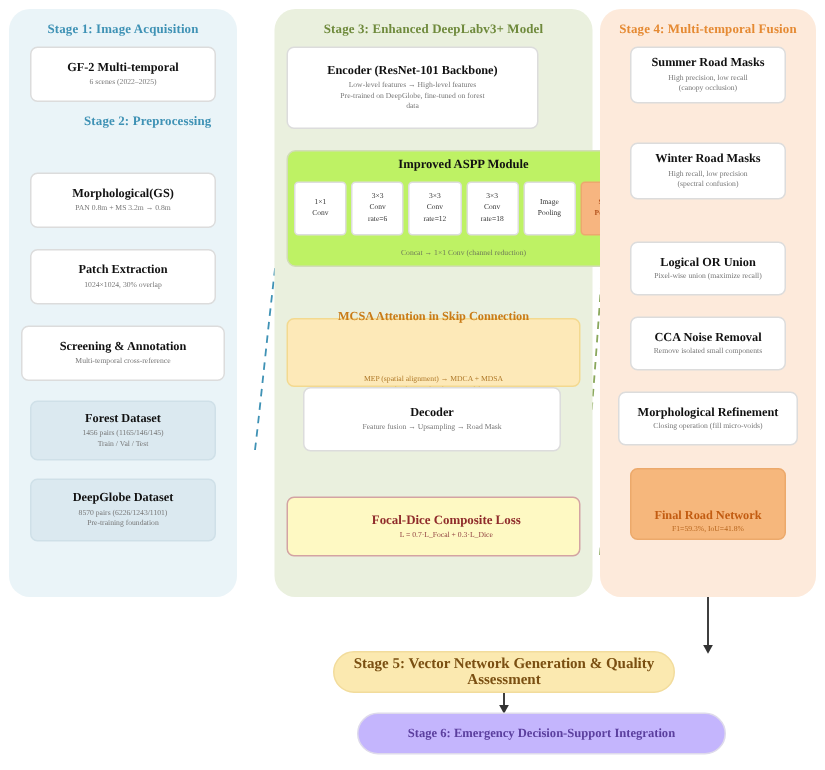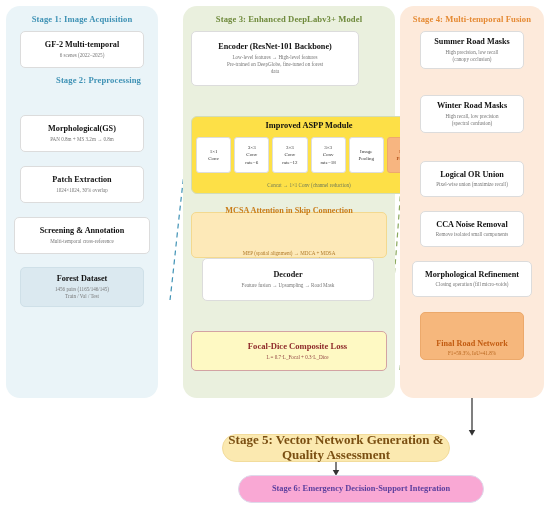--- a/index.html
+++ b/index.html
@@ -86,32 +86,32 @@
   .node.accent-red .sub { color: #8f3f3f; }
   .node.accent-orange {
     background: #f6b77c; border-color: #eca96b;
   }
   .node.accent-orange .ttl { color: #c25c12; }
   .node.accent-orange .sub { color: #b8671f; }
   .node.pill-yellow {
     background: #fbe9b0; border-color: #f2dc9c;
     border-radius: 16px;
   }
-  .node.pill-yellow .ttl { color: #7a4f12; font-size: 13px; }
+  .node.pill-yellow .ttl { color: #7a4f12; font-size: 10px; }
   .node.pill-purple {
-    background: #f9a8d4; border-color: #dedaeb;
+    background: #c4b5fd; border-color: #dedaeb;
     border-radius: 16px;
   }
   .node.pill-purple .ttl { color: #5b3f9e; font-size: 8.4px; }
 
   
   #aspp {
     position: absolute;
-    left: 191px; top: 116px; width: 236px; height: 78px;
-    background: #fde047;
+    left: 191px; top: 100px; width: 236px; height: 78px;
+    background: #bef264;
     border: 0.8px solid #d2dcb8;
     border-radius: 6px;
   }
   #aspp .aspp-title {
     text-align: center;
     font-weight: bold;
     font-size: 8.4px;
     color: #111;
     margin-top: 4px;
   }
@@ -232,20 +232,24 @@
   <div class="node" style="left:14px;top:217px;width:136px;height:37px;">
     <div class="ttl">Screening &amp; Annotation</div>
     <div class="sub">Multi-temporal cross-reference</div>
   </div>
 
   <div class="node tinted" style="left:20px;top:267px;width:124px;height:40px;">
     <div class="ttl">Forest Dataset</div>
     <div class="sub multiline">1456 pairs (1165/146/145)<br>Train / Val / Test</div>
   </div>
 
+  <div class="node tinted" style="left:20px;top:319px;width:124px;height:42px;">
+    <div class="ttl">DeepGlobe Dataset</div>
+    <div class="sub multiline">8570 pairs (6226/1243/1101)<br>Pre-training foundation</div>
+  </div>
 
   <div class="col" id="col2"></div>
   <div class="col-title" id="t2" style="left:183px;width:212px;">Stage 3: Enhanced DeepLabv3+ Model</div>
 
   <div class="node" style="left:191px;top:31px;width:168px;height:55px;">
     <div class="ttl">Encoder (ResNet-101 Backbone)</div>
     <div class="sub multiline">Low-level features → High-level features<br>Pre-trained on DeepGlobe, fine-tuned on forest<br>data</div>
   </div>
 
   <div id="aspp">

